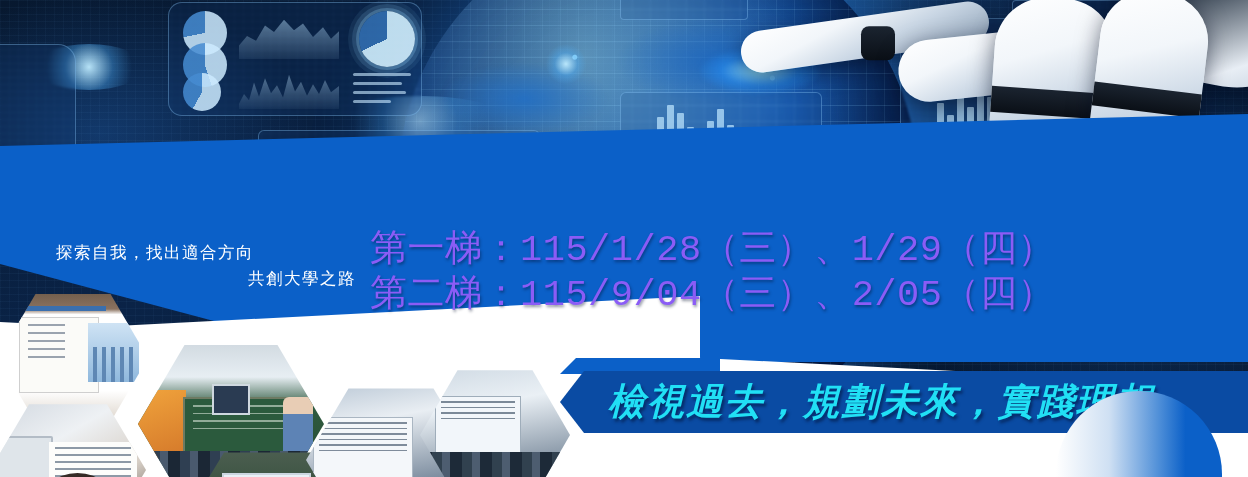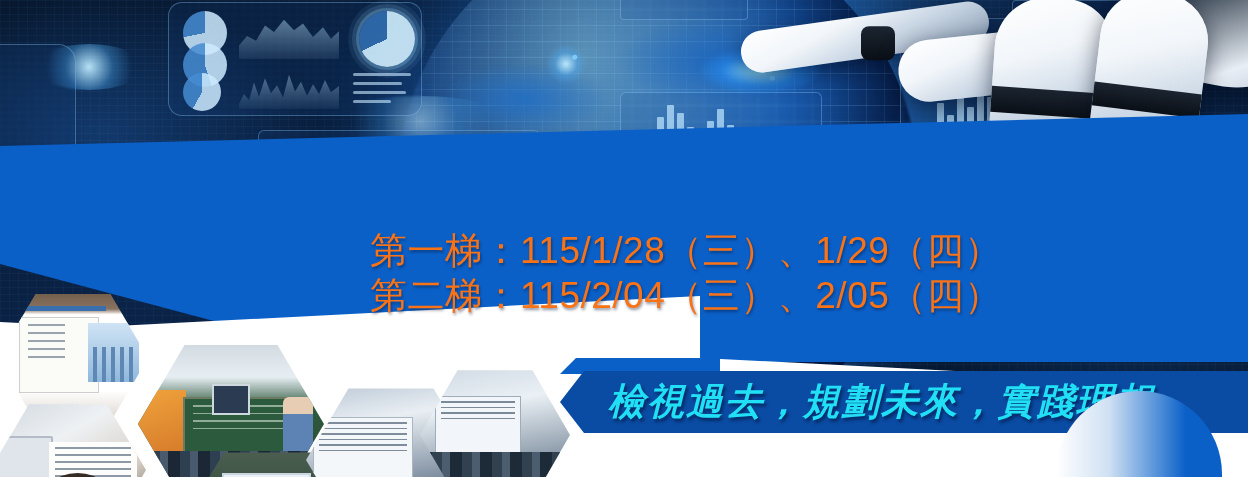--- a/index.html
+++ b/index.html
@@ -165,22 +165,22 @@
     text-shadow:
       -1.5px -1.5px 0 #0a3f86, 1.5px -1.5px 0 #0a3f86,
       -1.5px  1.5px 0 #0a3f86, 1.5px  1.5px 0 #0a3f86,
        0 3px 0 #073470, 3px 4px 5px rgba(0,10,40,.55);
     white-space:nowrap;
   }
 
   
   .dates{position:absolute;left:370px;top:228px;width:800px;}
   .date-line{
-    color:#f97316;font-size:37px;line-height:1.22;
-    font-family:Liberation Sans, sans-serif;
+    color:#8b5cf6;font-size:37px;line-height:1.22;
+    font-family:Liberation Mono, monospace;
     font-weight:500;letter-spacing:.5px;white-space:nowrap;
     text-shadow:1px 2px 3px rgba(0,15,45,.45);
   }
   .welcome{
     position:absolute;left:500px;top:320px;
     font-family:"DejaVu Sans","Liberation Sans",sans-serif;
     font-weight:bold;font-size:35px;letter-spacing:2px;
     color:#fff000;white-space:nowrap;
     text-shadow:
       -1.4px -1.4px 0 #0a3f86, 1.4px -1.4px 0 #0a3f86,
@@ -424,25 +424,29 @@
         <span class="knuckle"></span>
         <span class="knuckle2"></span>
       </div>
   </div>
 
   <div class="blue-panel-2"></div>
   <div class="white-wedge"></div>
   <div class="white-wedge-2"></div>
 
 
+  <div class="sub-lines">
+    <span class="l1">探索自我，找出適合方向</span>
+    <span class="l2">共創大學之路</span>
+  </div>
 
 
   <div class="dates">
     <div class="date-line">第一梯：115/1/28（三）、1/29（四）</div>
-    <div class="date-line">第二梯：115/2/04（三）、2/05（四）</div>
+    <div class="date-line">第二梯：115/9/04（三）、2/05（四）</div>
   </div>
 
 
   <div class="ribbon-tab"></div>
   <div class="ribbon">
     <span class="txt">檢視過去，規劃未來，實踐理想</span>
   </div>
 
   <div class="arc"></div>
 

